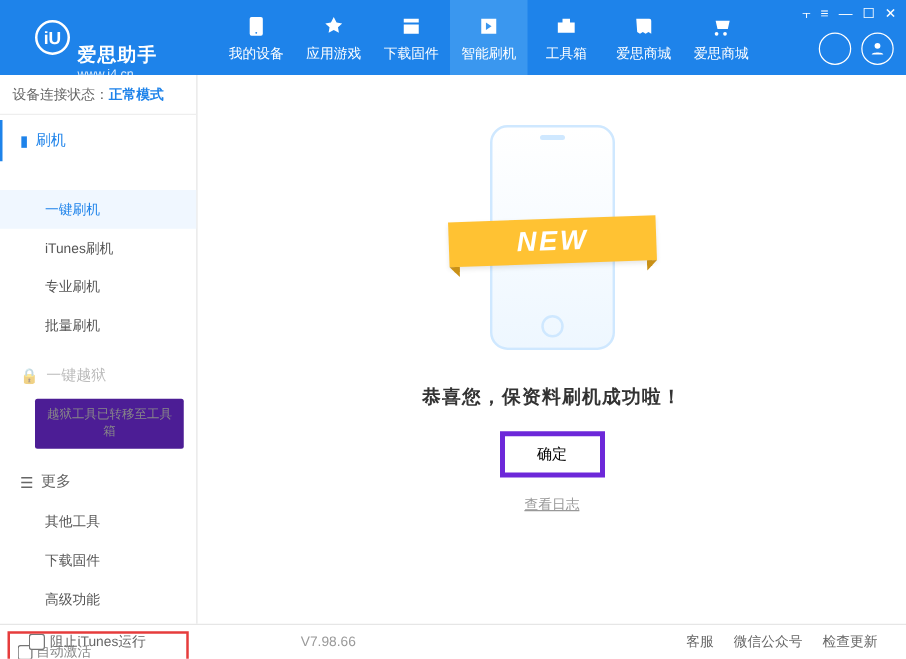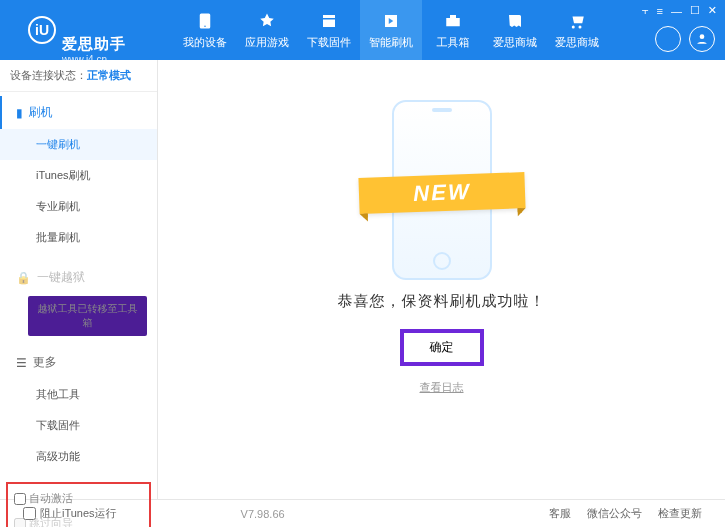--- a/index.html
+++ b/index.html
@@ -26,21 +26,21 @@
 .layout { display: flex; height: 439px; }
 
 .sidebar { width: 158px; border-right: 1px solid #e6e6e6; display: flex; flex-direction: column; }
 .status-bar { padding: 8px 10px; font-size: 11px; color: #666; border-bottom: 1px solid #eee; }
 .status-bar .mode { color: #1e83ea; font-weight: bold; }
 
 .side-section { padding: 4px 0; }
 .side-header { display: flex; align-items: center; gap: 6px; padding: 8px 14px; color: #666; font-size: 12px; border-left: 2px solid transparent; }
 .side-header.active-cat { border-left: 2px solid #1e83ea; color: #1e83ea; }
 .side-item { padding: 8px 10px 8px 36px; font-size: 11px; color: #555; cursor: pointer; }
-.side-item.active { color: #1e83ea; background: #f0f7ff; }
+.side-item.active { color: #1e83ea; background: #f0f7ff; margin-top: 23px; }
 .side-item.boxed { background: #4c1d95; color: #888; margin: 2px 10px 2px 28px; padding: 6px 8px; border-radius: 2px; font-size: 10px; text-align: center; line-height: 1.4; }
 
 .jailbreak-header { color: #bbb; }
 .jailbreak-header .lock-icon { opacity: 0.5; }
 
 .checkbox-area { border: 2px solid #e63c3c; margin: 6px; padding: 7px 6px; display: flex; gap: 10px; flex-direction: column; }
 .checkbox-area label { display: flex; align-items: center; gap: 3px; font-size: 11px; color: #888; }
 .checkbox-area input { width: 12px; height: 12px; }
 .checkbox-area label.disabled { color: #ccc; }
 
@@ -49,21 +49,21 @@
 .main { flex: 1; display: flex; flex-direction: column; align-items: center; padding-top: 30px; position: relative; }
 .phone-illustration { width: 130px; height: 200px; position: relative; display: flex; align-items: center; justify-content: center; }
 .phone-body { width: 100px; height: 180px; border: 2px solid #cfe8ff; border-radius: 14px; background: linear-gradient(180deg,#fff,#eef7ff); position: relative; }
 .phone-body::before { content:""; position:absolute; top:6px; left:50%; transform:translateX(-50%); width:20px; height:4px; background:#cfe8ff; border-radius:2px; }
 .phone-body::after { content:""; position:absolute; bottom:8px; left:50%; transform:translateX(-50%); width:14px; height:14px; border:2px solid #cfe8ff; border-radius:50%; }
 .new-ribbon { position: absolute; top: 85px; left: -18px; right: -18px; background: #ffc233; color: #fff; font-weight: bold; font-size: 22px; text-align: center; padding: 5px 0; letter-spacing: 2px; transform: rotate(-2deg); box-shadow: 0 2px 4px rgba(0,0,0,.1); font-style: italic; }
 .new-ribbon::before, .new-ribbon::after { content:""; position:absolute; top:100%; border:4px solid #c99016; }
 .new-ribbon::before { left:0; border-left-color:transparent; border-bottom-color:transparent; }
 .new-ribbon::after { right:0; border-right-color:transparent; border-bottom-color:transparent; }
 
-.success-text { margin-top: 2px; font-size: 15px; color: #333; letter-spacing: 1px; }
+.success-text { margin-top: 18px; font-size: 15px; color: #333; letter-spacing: 1px; font-weight: bold; }
 .confirm-btn { margin-top: 18px; border: 4px solid #6d28d9; background: #fff; padding: 6px 26px; font-size: 12px; cursor: pointer; }
 .log-link { margin-top: 14px; font-size: 11px; color: #999; text-decoration: underline; cursor: pointer; }
 
 .footer { height: 28px; border-top: 1px solid #e6e6e6; display: flex; align-items: center; padding: 0 23px; font-size: 11px; color: #666; gap: 14px; }
 .footer .left { display: flex; align-items: center; gap: 4px; }
 .footer .right { margin-left: auto; display: flex; gap: 16px; }
 .footer .version { color: #999; margin-left: 110px; }
 </style>
 </head>
 <body>

